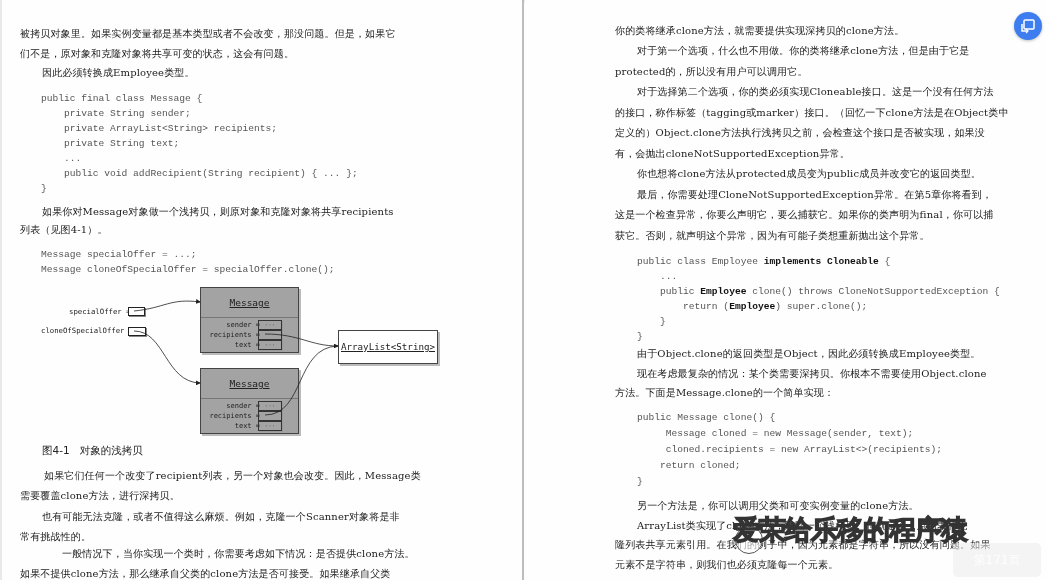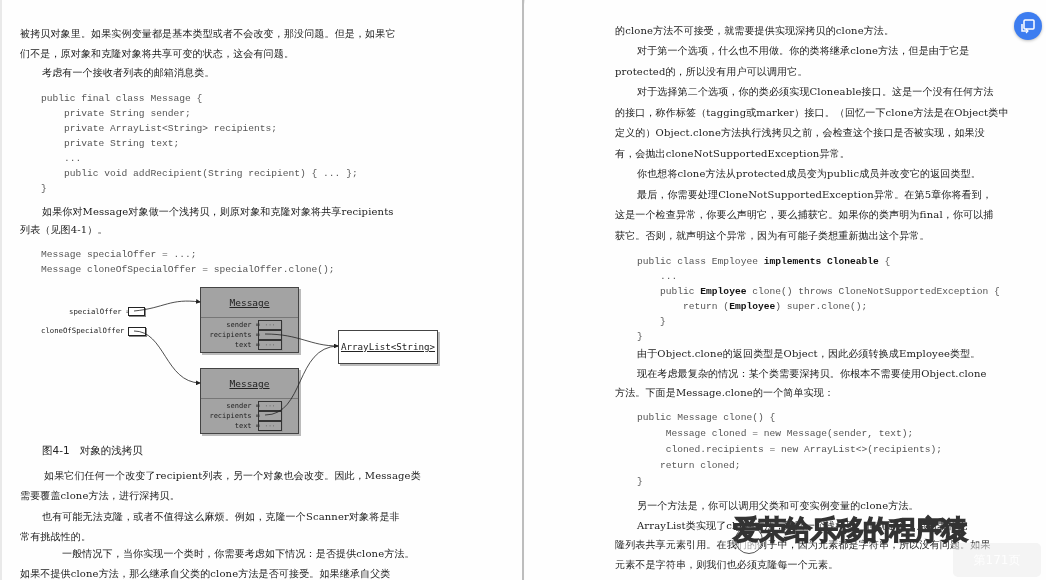--- a/index.html
+++ b/index.html
@@ -46,21 +46,21 @@
 <body>
 
 <div class="topbar"></div>
 
 <div class="page page-left"></div>
 <div class="divider"></div>
 <div class="page page-right"></div>
 
 <div class="p" style="left:20px;top:24px;">被拷贝对象里。如果实例变量都是基本类型或者不会改变，那没问题。但是，如果它</div>
 <div class="p" style="left:20px;top:44px;">们不是，原对象和克隆对象将共享可变的状态，这会有问题。</div>
-<div class="p" style="left:42px;top:63px;">考虑有一个接收者列表的邮箱消息类。</div>
+<div class="p" style="left:42px;top:63px;">因此必须转换成Employee类型。</div>
 
 <div class="code" style="left:41px;top:91px;"><div>public final class Message {</div><div>    private String sender;</div><div>    private ArrayList&lt;String&gt; recipients;</div><div>    private String text;</div><div>    ...</div><div>    public void addRecipient(String recipient) { ... };</div><div>}</div></div>
 
 <div class="p" style="left:42px;top:202px;">如果你对Message对象做一个浅拷贝，则原对象和克隆对象将共享recipients</div>
 <div class="p" style="left:20px;top:220px;">列表（见图4-1）。</div>
 
 <div class="code" style="left:41px;top:247px;"><div>Message specialOffer = ...;</div><div>Message cloneOfSpecialOffer = specialOffer.clone();</div></div>
 
 <div>
   <div class="dlabel" style="left:69px;top:307px;">specialOffer =</div>
@@ -117,21 +117,21 @@
   <div class="caption" style="left:42px;top:444px;">图4-1   对象的浅拷贝</div>
 </div>
 
 <div class="p" style="left:44px;top:466px;">如果它们任何一个改变了recipient列表，另一个对象也会改变。因此，Message类</div>
 <div class="p" style="left:20px;top:486px;">需要覆盖clone方法，进行深拷贝。</div>
 <div class="p" style="left:42px;top:507px;">也有可能无法克隆，或者不值得这么麻烦。例如，克隆一个Scanner对象将是非</div>
 <div class="p" style="left:20px;top:527px;">常有挑战性的。</div>
 <div class="p" style="left:42px;top:544px;margin-left:20px;">一般情况下，当你实现一个类时，你需要考虑如下情况：是否提供clone方法。</div>
 <div class="p" style="left:20px;top:564px;">如果不提供clone方法，那么继承自父类的clone方法是否可接受。如果继承自父类</div>
 
-<div class="p" style="left:615px;top:21px;">的clone方法不可接受，就需要提供实现深拷贝的clone方法。</div>
+<div class="p" style="left:615px;top:21px;">你的类将继承clone方法，就需要提供实现深拷贝的clone方法。</div>
 <div class="p" style="left:637px;top:41px;">对于第一个选项，什么也不用做。你的类将继承clone方法，但是由于它是</div>
 <div class="p" style="left:615px;top:62px;">protected的，所以没有用户可以调用它。</div>
 <div class="p" style="left:637px;top:82px;">对于选择第二个选项，你的类必须实现Cloneable接口。这是一个没有任何方法</div>
 <div class="p" style="left:615px;top:103px;">的接口，称作标签（tagging或marker）接口。（回忆一下clone方法是在Object类中</div>
 <div class="p" style="left:615px;top:123px;">定义的）Object.clone方法执行浅拷贝之前，会检查这个接口是否被实现，如果没</div>
 <div class="p" style="left:615px;top:144px;">有，会抛出cloneNotSupportedException异常。</div>
 <div class="p" style="left:637px;top:164px;">你也想将clone方法从protected成员变为public成员并改变它的返回类型。</div>
 <div class="p" style="left:637px;top:185px;">最后，你需要处理CloneNotSupportedException异常。在第5章你将看到，</div>
 <div class="p" style="left:615px;top:205px;">这是一个检查异常，你要么声明它，要么捕获它。如果你的类声明为final，你可以捕</div>
 <div class="p" style="left:615px;top:226px;">获它。否则，就声明这个异常，因为有可能子类想重新抛出这个异常。</div>

